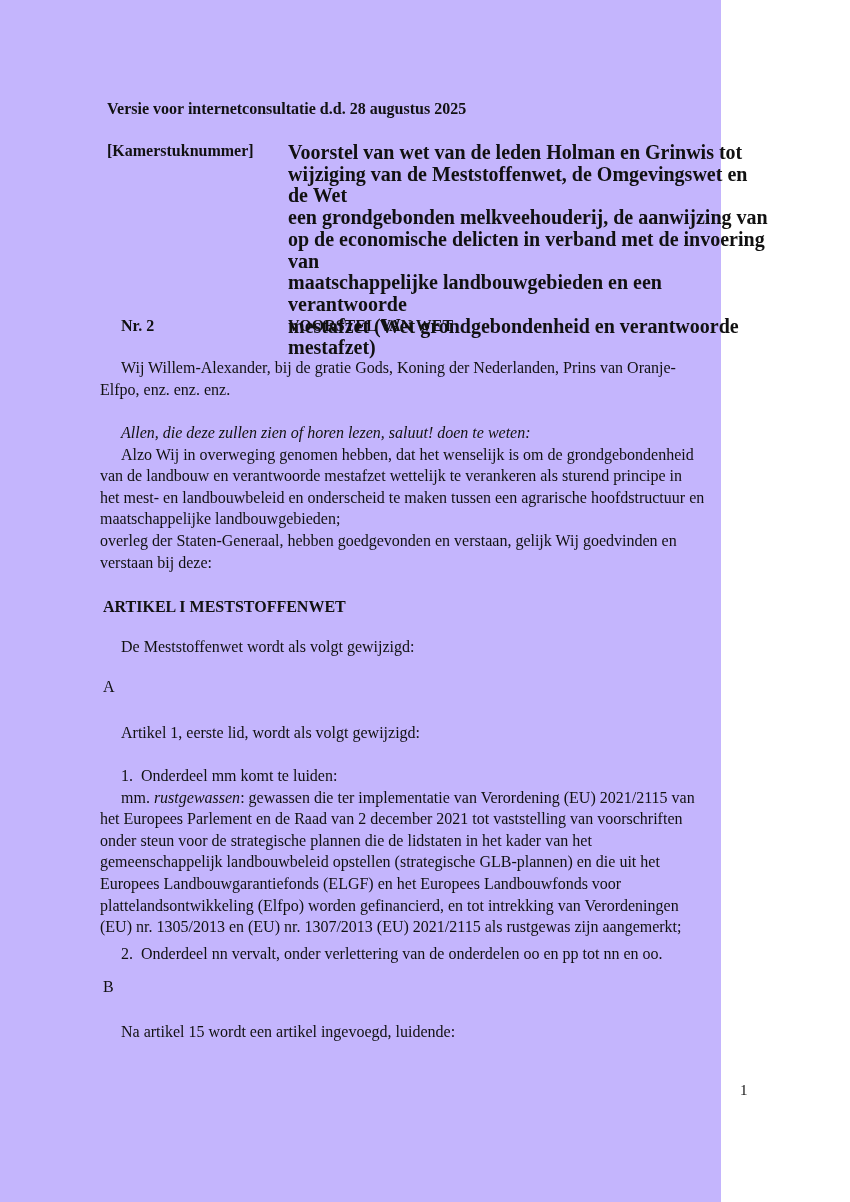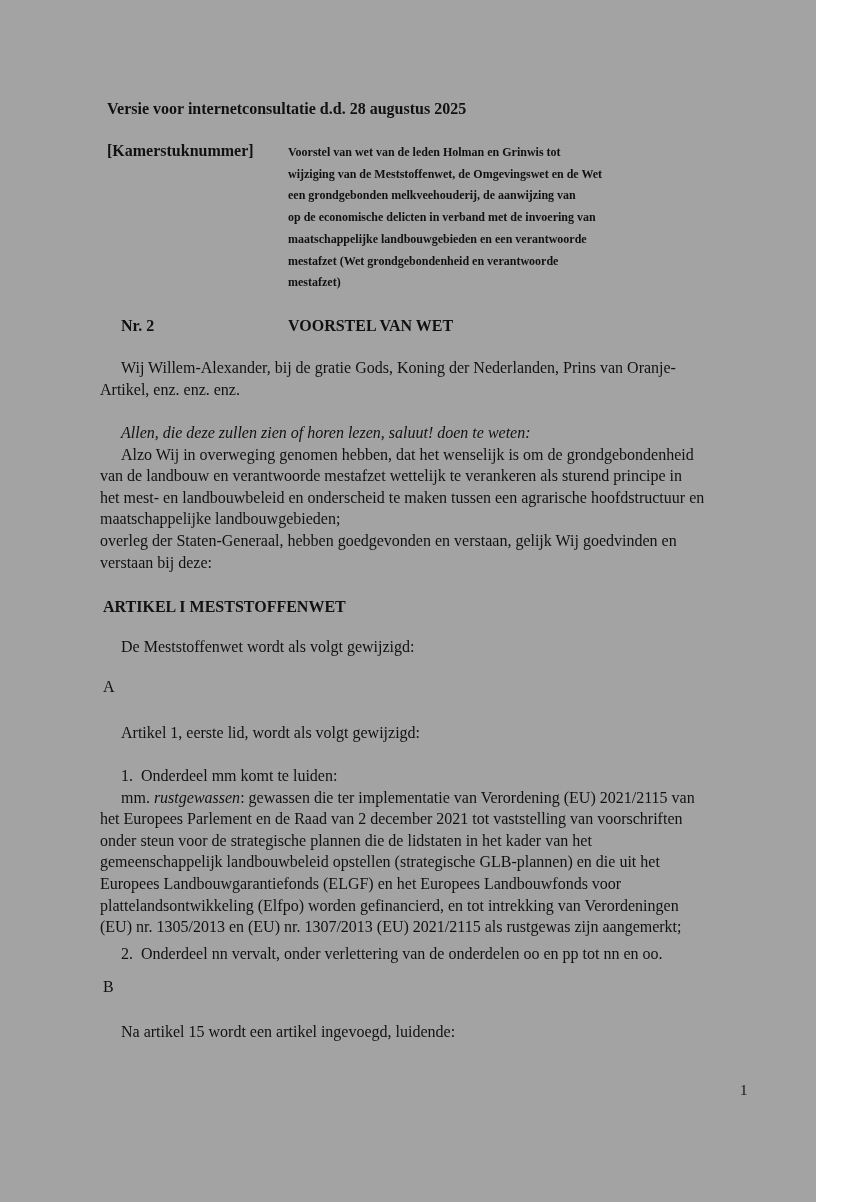--- a/index.html
+++ b/index.html
@@ -11,35 +11,35 @@
       width: 850px;
       height: 1202px;
       position: relative;
       overflow: hidden;
       font-family: "Liberation Serif", "DejaVu Serif", serif;
       color: #111111;
     }
     .page {
       position: absolute;
       left: 0; top: 0;
-      width: 816px; height: 1202px;
-      background: #a3a3a3;
+      width: 721px; height: 1202px;
+      background: #c4b5fd;
     }
     .abs { position: absolute; }
     .version {
       left: 107px; top: 100px;
       font-size: 16px; font-weight: bold;
     }
     .kamer-label {
       left: 107px; top: 142px;
       font-size: 16px; font-weight: bold;
     }
     .title-block {
       left: 288px; top: 142px; width: 480px;
-      font-size: 12px; font-weight: bold; line-height: 21.7px;
+      font-size: 20px; font-weight: bold; line-height: 21.7px;
     }
     .nr-label {
       left: 121px; top: 317px;
       font-size: 16px; font-weight: bold;
     }
     .voorstel {
       left: 288px; top: 317px;
       font-size: 16px; font-weight: bold;
     }
     .body {
@@ -70,21 +70,21 @@
     <div>maatschappelijke landbouwgebieden en een verantwoorde</div>
     <div>mestafzet (Wet grondgebondenheid en verantwoorde</div>
     <div>mestafzet)</div>
   </div>
 
   <div class="abs nr-label">Nr. 2</div>
   <div class="abs voorstel">VOORSTEL VAN WET</div>
 
   <div class="abs body" style="top:357px;">
     <div style="padding-left:21px;">Wij Willem-Alexander, bij de gratie Gods, Koning der Nederlanden, Prins van Oranje-</div>
-    <div>Artikel, enz. enz. enz.</div>
+    <div>Elfpo, enz. enz. enz.</div>
   </div>
 
   <div class="abs body" style="top:422px;">
     <div style="padding-left:21px;font-style:italic;">Allen, die deze zullen zien of horen lezen, saluut! doen te weten:</div>
     <div style="padding-left:21px;">Alzo Wij in overweging genomen hebben, dat het wenselijk is om de grondgebondenheid</div>
     <div>van de landbouw en verantwoorde mestafzet wettelijk te verankeren als sturend principe in</div>
     <div>het mest- en landbouwbeleid en onderscheid te maken tussen een agrarische hoofdstructuur en</div>
     <div>maatschappelijke landbouwgebieden;</div>
     <div>overleg der Staten-Generaal, hebben goedgevonden en verstaan, gelijk Wij goedvinden en</div>
     <div>verstaan bij deze:</div>

